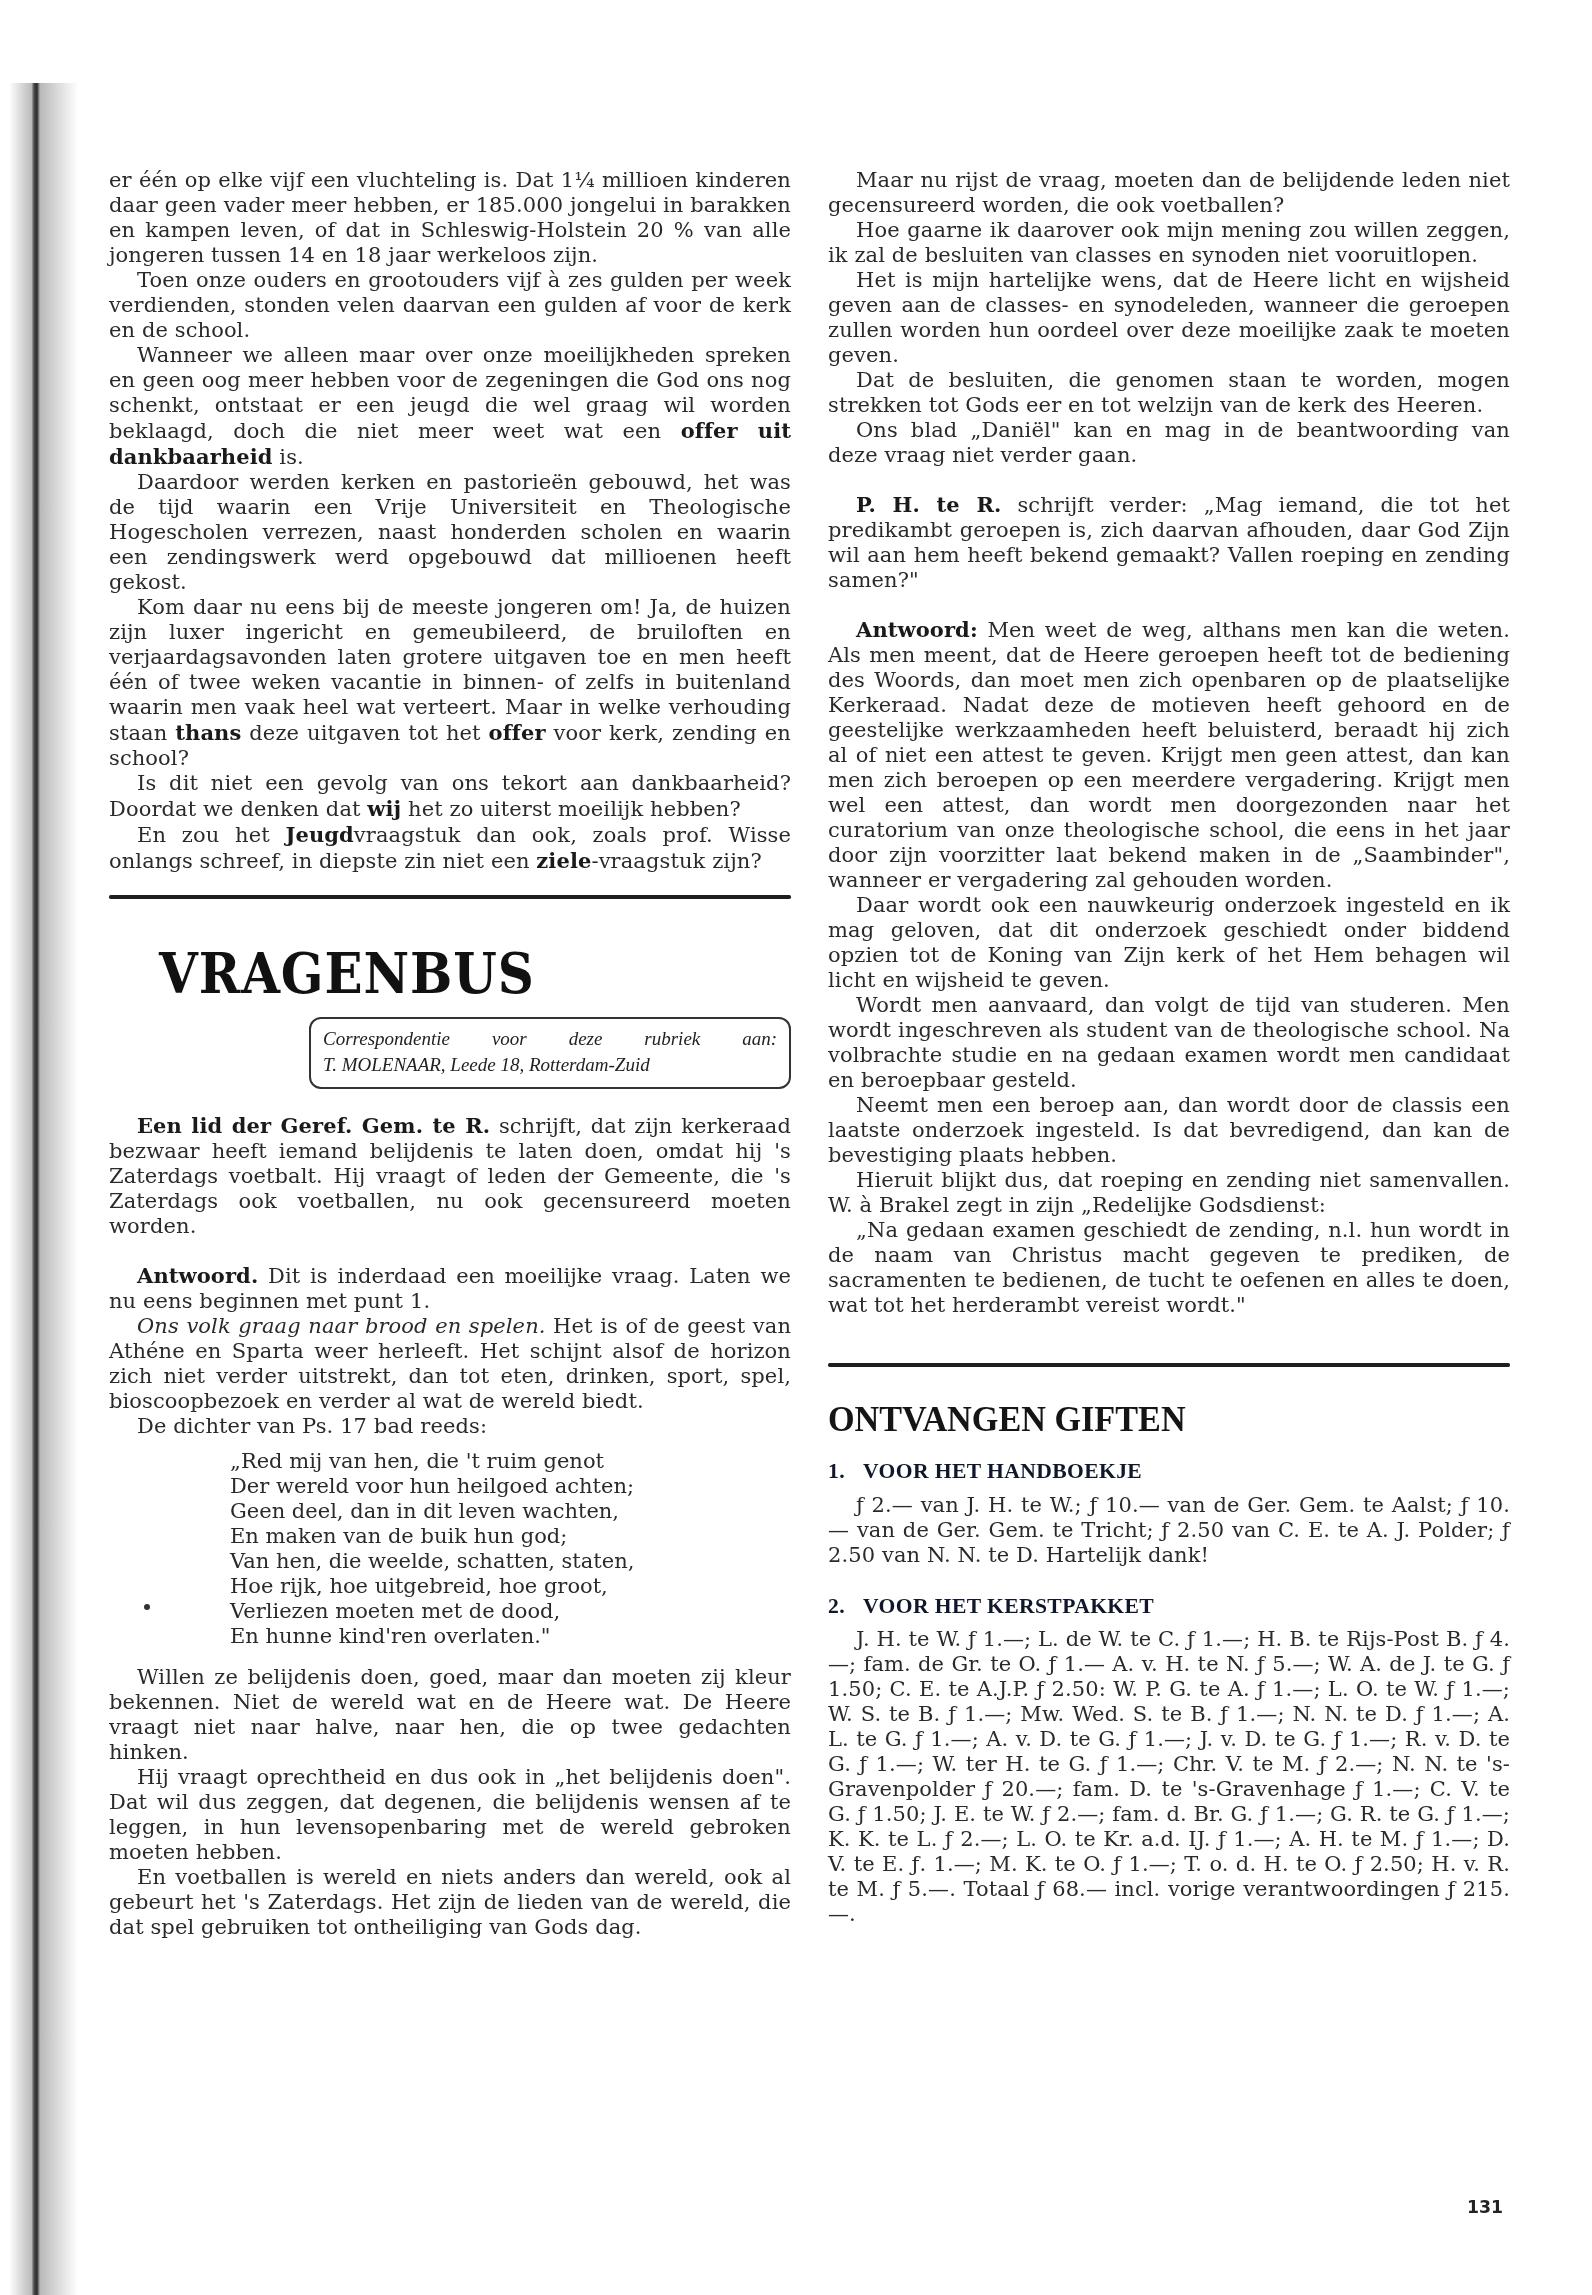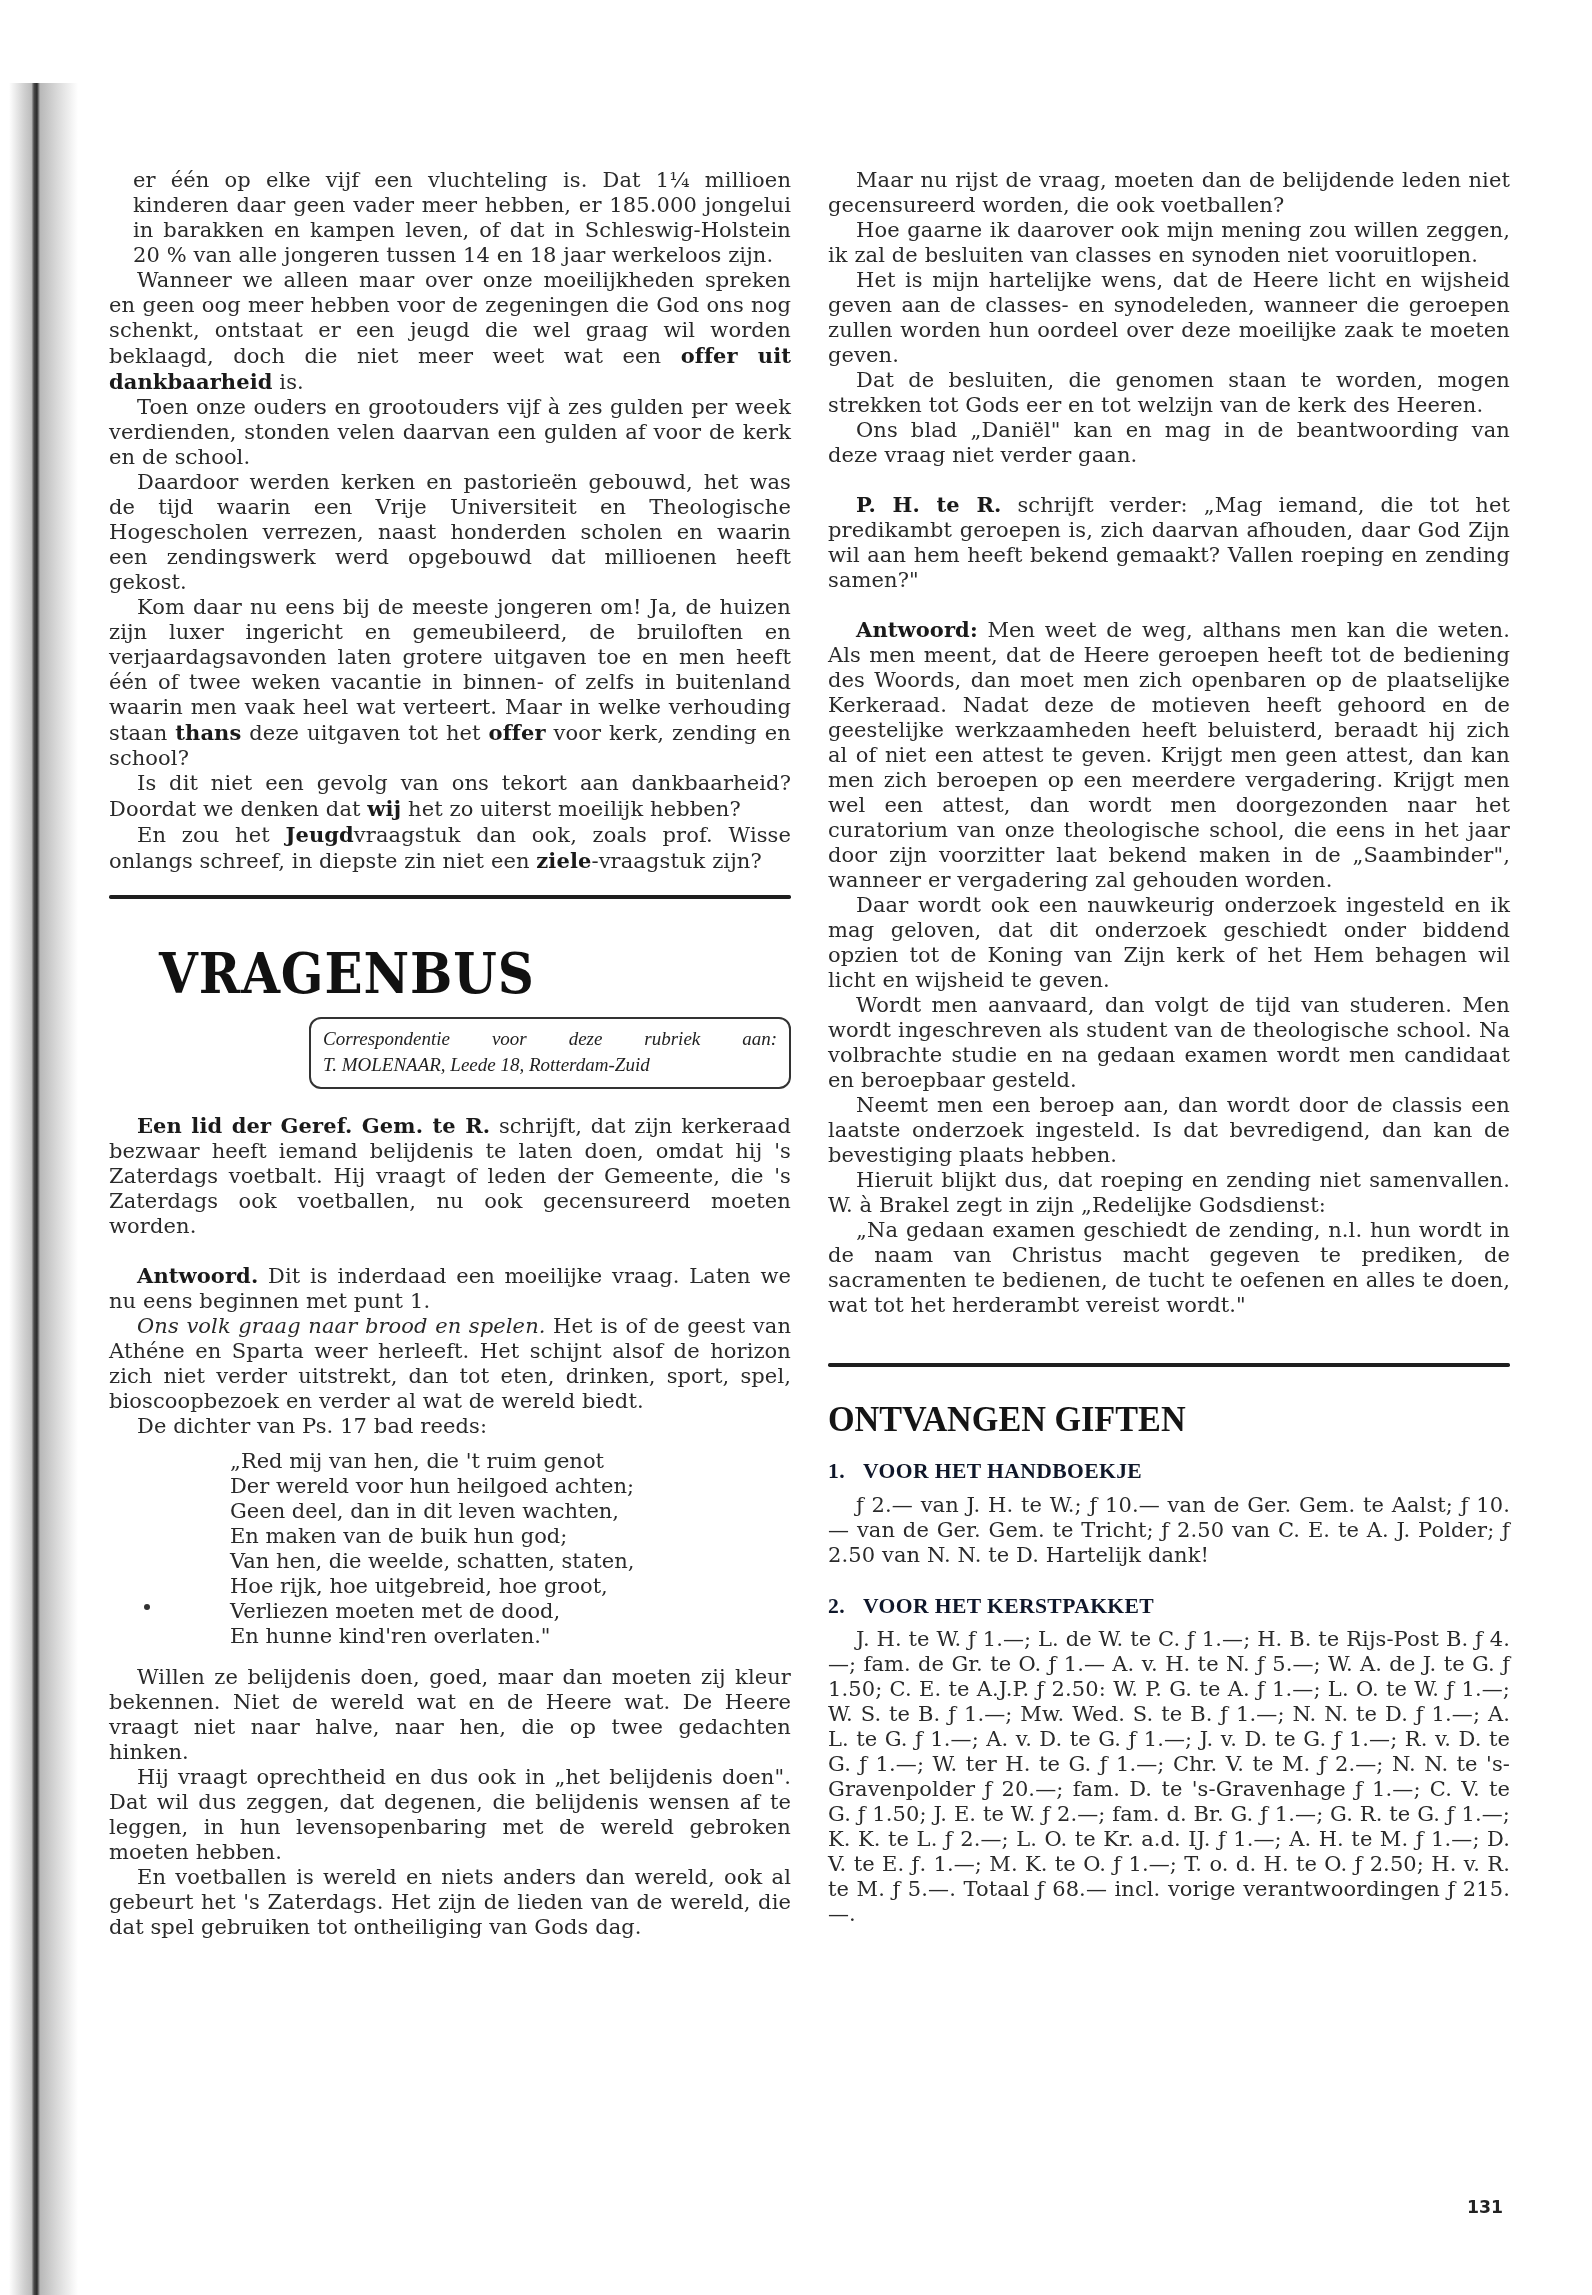--- a/index.html
+++ b/index.html
@@ -8,21 +8,21 @@
     font-family:"DejaVu Serif", "Liberation Serif", serif; color:#2a2a2a;
   }
   .binding {
     position:absolute; left:8.6px; top:83px; width:69px; height:2213px;
     background:linear-gradient(to right, rgba(255,255,255,0) 0px, #cfcfcf 15.5px, #bdbdbd 22.4px, #4a4a4a 25px, #2a2a2a 28px, #b8b8b8 31px, #d7d7d7 47px, rgba(255,255,255,0) 69px);
   }
   .col { position:absolute; top:168px; width:682px; }
   .col-left { left:109px; }
   .col-right { left:828px; }
   p { margin:0; font-size:21px; line-height:25px; text-align:justify; text-indent:28px; letter-spacing:0.1px; }
-  p.noindent { text-indent:0;margin-left:24px; }
+  p.noindent { text-indent:0; }
   .gap { height:24px; }
   b { font-weight:bold; color:#1a1a1a; }
   i { font-style:italic; }
   .rule { height:4.3px; background:#1e1e1e; border-radius:1.7px; margin:21px 0 0 0; }
   .vragenbus-title {
     font-family:"DejaVu Serif", serif; font-weight:900; font-size:50px; letter-spacing:0.9px;
     color:#111; margin:45px 0 0 50px; line-height:54px; transform:scaleY(1.12); transform-origin:left top;
   }
   .contact-box {
     margin:19px 0 0 200px; border:2.2px solid #333; border-radius:12px; padding:7px 12px 8.6px 12px;
@@ -40,22 +40,22 @@
   .sub-title .num { display:inline-block; width:35px; }
   .page-number { position:absolute; left:1467px; top:2197px; font-family:"DejaVu Sans", sans-serif; font-weight:bold; font-size:17.3px; color:#222; }
 </style>
 </head>
 <body>
 
 <div class="binding"></div>
 
 <div class="col col-left">
   <p class="noindent"><span>er één op elke vijf een vluchteling is. Dat 1¼ millioen kinderen daar geen vader meer hebben, er 185.000 jongelui in barakken en kampen leven, of dat in Schleswig-Holstein 20 % van alle jongeren tussen 14 en 18 jaar werkeloos zijn.</span></p>
+  <p><span>Toen onze ouders en grootouders vijf à zes gulden per week verdienden, stonden velen daarvan een gulden af voor de kerk en de school.</span></p>
   <p><span>Wanneer we alleen maar over onze moeilijkheden spreken en geen oog meer hebben voor de zegeningen die God ons nog schenkt, ontstaat er een jeugd die wel graag wil worden beklaagd, doch die niet meer weet wat een </span><b>offer uit dankbaarheid</b><span> is.</span></p>
-  <p><span>Toen onze ouders en grootouders vijf à zes gulden per week verdienden, stonden velen daarvan een gulden af voor de kerk en de school.</span></p>
   <p><span>Daardoor werden kerken en pastorieën gebouwd, het was de tijd waarin een Vrije Universiteit en Theologische Hogescholen verrezen, naast honderden scholen en waarin een zendingswerk werd opgebouwd dat millioenen heeft gekost.</span></p>
   <p><span>Kom daar nu eens bij de meeste jongeren om! Ja, de huizen zijn luxer ingericht en gemeubileerd, de bruiloften en verjaardagsavonden laten grotere uitgaven toe en men heeft één of twee weken vacantie in binnen- of zelfs in buitenland waarin men vaak heel wat verteert. Maar in welke verhouding staan </span><b>thans</b><span> deze uitgaven tot het </span><b>offer</b><span> voor kerk, zending en school?</span></p>
   <p><span>Is dit niet een gevolg van ons tekort aan dankbaarheid? Doordat we denken dat </span><b>wij</b><span> het zo uiterst moeilijk hebben?</span></p>
   <p><span>En zou het </span><b>Jeugd</b><span>vraagstuk dan ook, zoals prof. Wisse onlangs schreef, in diepste zin niet een </span><b>ziele</b><span>-vraagstuk zijn?</span></p>
 
   <div class="rule"></div>
 
   <div class="vragenbus-title">VRAGENBUS</div>
   <div class="contact-box">
     <div class="line1">Correspondentie voor deze rubriek aan:</div>

